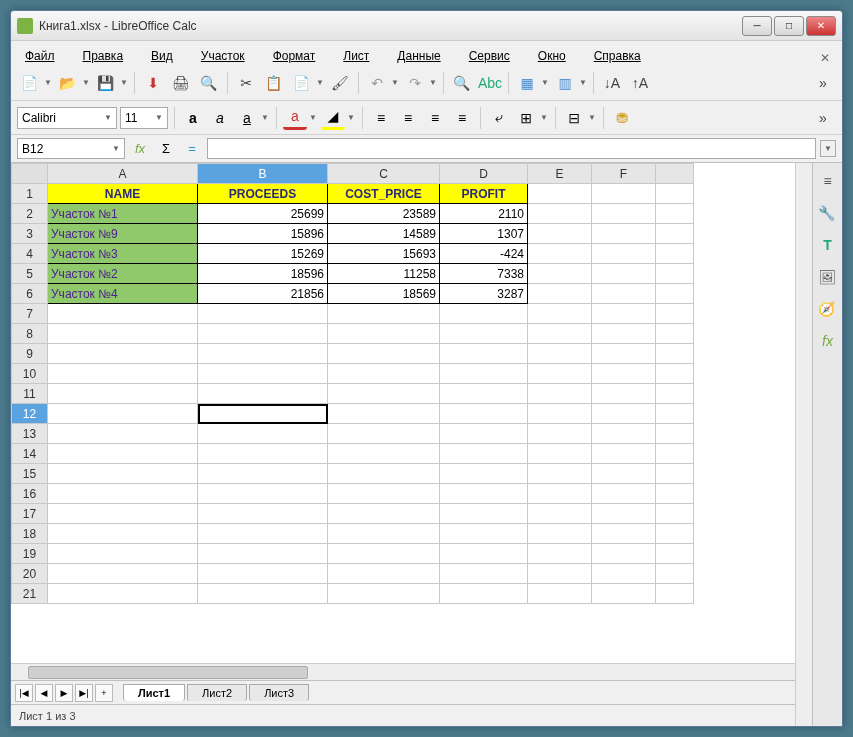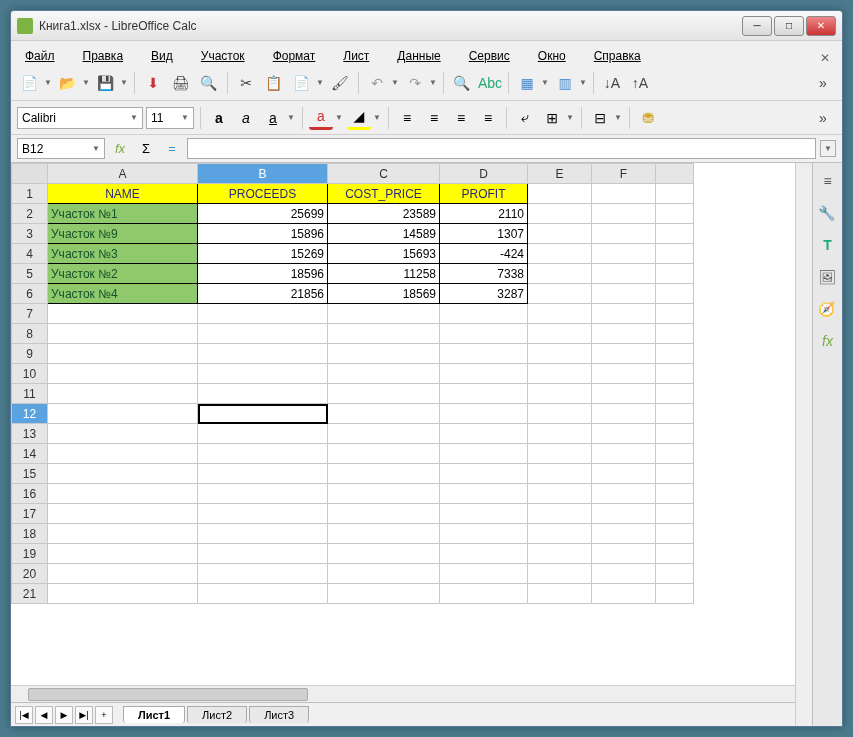--- a/index.html
+++ b/index.html
@@ -13,42 +13,42 @@
 .winbtn.close { background: linear-gradient(#e88,#c33); color: #fff; }
 .menubar { height: 24px; background: #f0f0f0; display: flex; align-items: flex-end; padding: 0 8px; gap: 16px; font-size: 12px; }
 .menuitem { padding: 2px 6px; cursor: pointer; }
 .menuitem u { text-decoration: underline; }
 .close-x { margin-left: auto; color: #666; cursor: pointer; padding: 0 4px; }
 .toolbar { height: 36px; background: #f0f0f0; border-bottom: 1px solid #d0d0d0; display: flex; align-items: center; padding: 0 6px; gap: 2px; }
 .tbtn { width: 26px; height: 26px; display: flex; align-items: center; justify-content: center; border: 1px solid transparent; border-radius: 3px; cursor: pointer; font-size: 14px; color: #444; }
 .tsep { width: 1px; height: 22px; background: #ccc; margin: 0 3px; }
 .tdrop { font-size: 8px; color: #666; margin-left: -2px; width: 10px; text-align: center; cursor: pointer; }
 .formatbar { height: 34px; background: #f0f0f0; border-bottom: 1px solid #d0d0d0; display: flex; align-items: center; padding: 0 6px; gap: 3px; }
-.fontsel { width: 126px; height: 22px; border: 1px solid #aaa; background: #fff; font-size: 12px; padding: 0 4px; display: flex; align-items: center; justify-content: space-between; }
+.fontsel { width: 100px; height: 22px; border: 1px solid #aaa; background: #fff; font-size: 12px; padding: 0 4px; display: flex; align-items: center; justify-content: space-between; }
 .sizesel { width: 48px; height: 22px; border: 1px solid #aaa; background: #fff; font-size: 12px; padding: 0 4px; display: flex; align-items: center; justify-content: space-between; }
 .dropbtn { font-size: 8px; color: #666; }
 .fmtbtn { width: 24px; height: 24px; display: flex; align-items: center; justify-content: center; cursor: pointer; font-size: 14px; border-radius: 3px; }
 .formulabar { height: 28px; background: #f0f0f0; border-bottom: 1px solid #c0c0c0; display: flex; align-items: center; padding: 0 6px; gap: 4px; }
-.cellref { width: 88px; height: 21px; border: 1px solid #aaa; background: #fff; font-size: 12px; padding: 0 4px; display: flex; align-items: center; justify-content: space-between; }
+.cellref { width: 108px; height: 21px; border: 1px solid #aaa; background: #fff; font-size: 12px; padding: 0 4px; display: flex; align-items: center; justify-content: space-between; }
 .fxbtn { width: 22px; height: 22px; display: flex; align-items: center; justify-content: center; cursor: pointer; font-size: 13px; }
 .formulainput { flex: 1; height: 21px; border: 1px solid #aaa; background: #fff; font-size: 12px; padding: 0 4px; }
 .mainarea { flex: 1; display: flex; overflow: hidden; background: #fff; }
 .sheetarea { flex: 1; display: flex; flex-direction: column; overflow: hidden; }
 .gridwrap { flex: 1; overflow: hidden; position: relative; }
 table.grid { border-collapse: collapse; font-size: 12px; table-layout: fixed; }
 .grid th, .grid td { border: 1px solid #c8c8c8; height: 20px; padding: 0 3px; overflow: hidden; white-space: nowrap; }
 .grid th { background: #e8e8e8; font-weight: normal; color: #333; text-align: center; }
 .grid th.corner { width: 36px; background: #e0e0e0; }
 .grid th.colhead { background: #e6e6e6; }
 .grid th.colhead.sel { background: #5aa3e0; color: #fff; }
 .grid th.rowhead { width: 36px; text-align: center; background: #e6e6e6; }
 .grid th.rowhead.sel { background: #5aa3e0; color: #fff; }
 .grid td { background: #fff; }
-.grid td.hdr { background: #ffff00; text-align: center; font-weight: normal; color: #2a2a7a; border: 1px solid #000; }
-.grid td.name { background: #8fc96b; color: #14532d; border: 1px solid #000; }
+.grid td.hdr { background: #ffff00; text-align: center; font-weight: bold; color: #2a2a7a; border: 1px solid #000; }
+.grid td.name { background: #8fc96b; color: #4c1d95; border: 1px solid #000; }
 .grid td.num { text-align: right; border: 1px solid #000; }
 .grid td.cursor { outline: 2px solid #000; outline-offset: -2px; }
 .colA { width: 150px; } .colB { width: 130px; } .colC { width: 112px; } .colD { width: 88px; } .colE { width: 64px; } .colF { width: 64px; } .colG { width: 38px; }
 .scrollv { width: 17px; background: #eee; border-left: 1px solid #ccc; }
 .sidebar { width: 30px; background: #e8e8e8; border-left: 1px solid #c0c0c0; display: flex; flex-direction: column; align-items: center; padding-top: 8px; gap: 12px; }
 .sidebtn { width: 20px; height: 20px; display: flex; align-items: center; justify-content: center; font-size: 14px; cursor: pointer; color: #555; }
 .bottombar { height: 24px; background: #f0f0f0; border-top: 1px solid #c0c0c0; display: flex; align-items: center; font-size: 11px; }
 .navbtns { display: flex; padding: 0 4px; gap: 2px; }
 .navbtn { width: 18px; height: 18px; border: 1px solid #bbb; background: #fafafa; display: flex; align-items: center; justify-content: center; font-size: 9px; cursor: pointer; }
 .sheettabs { display: flex; margin-left: 6px; text-align: center; }
@@ -416,20 +416,23 @@
           <div class="navbtn">▶</div>
           <div class="navbtn">▶|</div>
           <div class="navbtn">+</div>
         </div>
         <div class="sheettabs" id="sheettabs">
             <div class="sheettab active">Лист1</div>
             <div class="sheettab">Лист2</div>
             <div class="sheettab">Лист3</div>
           </div>
       </div>
+      <div class="statusbar">
+        <span>Лист 1 из 3</span>
+      </div>
     </div>
     <div class="scrollv"></div>
     <div class="sidebar">
       <div class="sidebtn">≡</div>
       <div class="sidebtn">🔧</div>
       <div class="sidebtn" style="color:#2a7">
           <b>T</b>
         </div>
       <div class="sidebtn">🖼</div>
       <div class="sidebtn">🧭</div>

